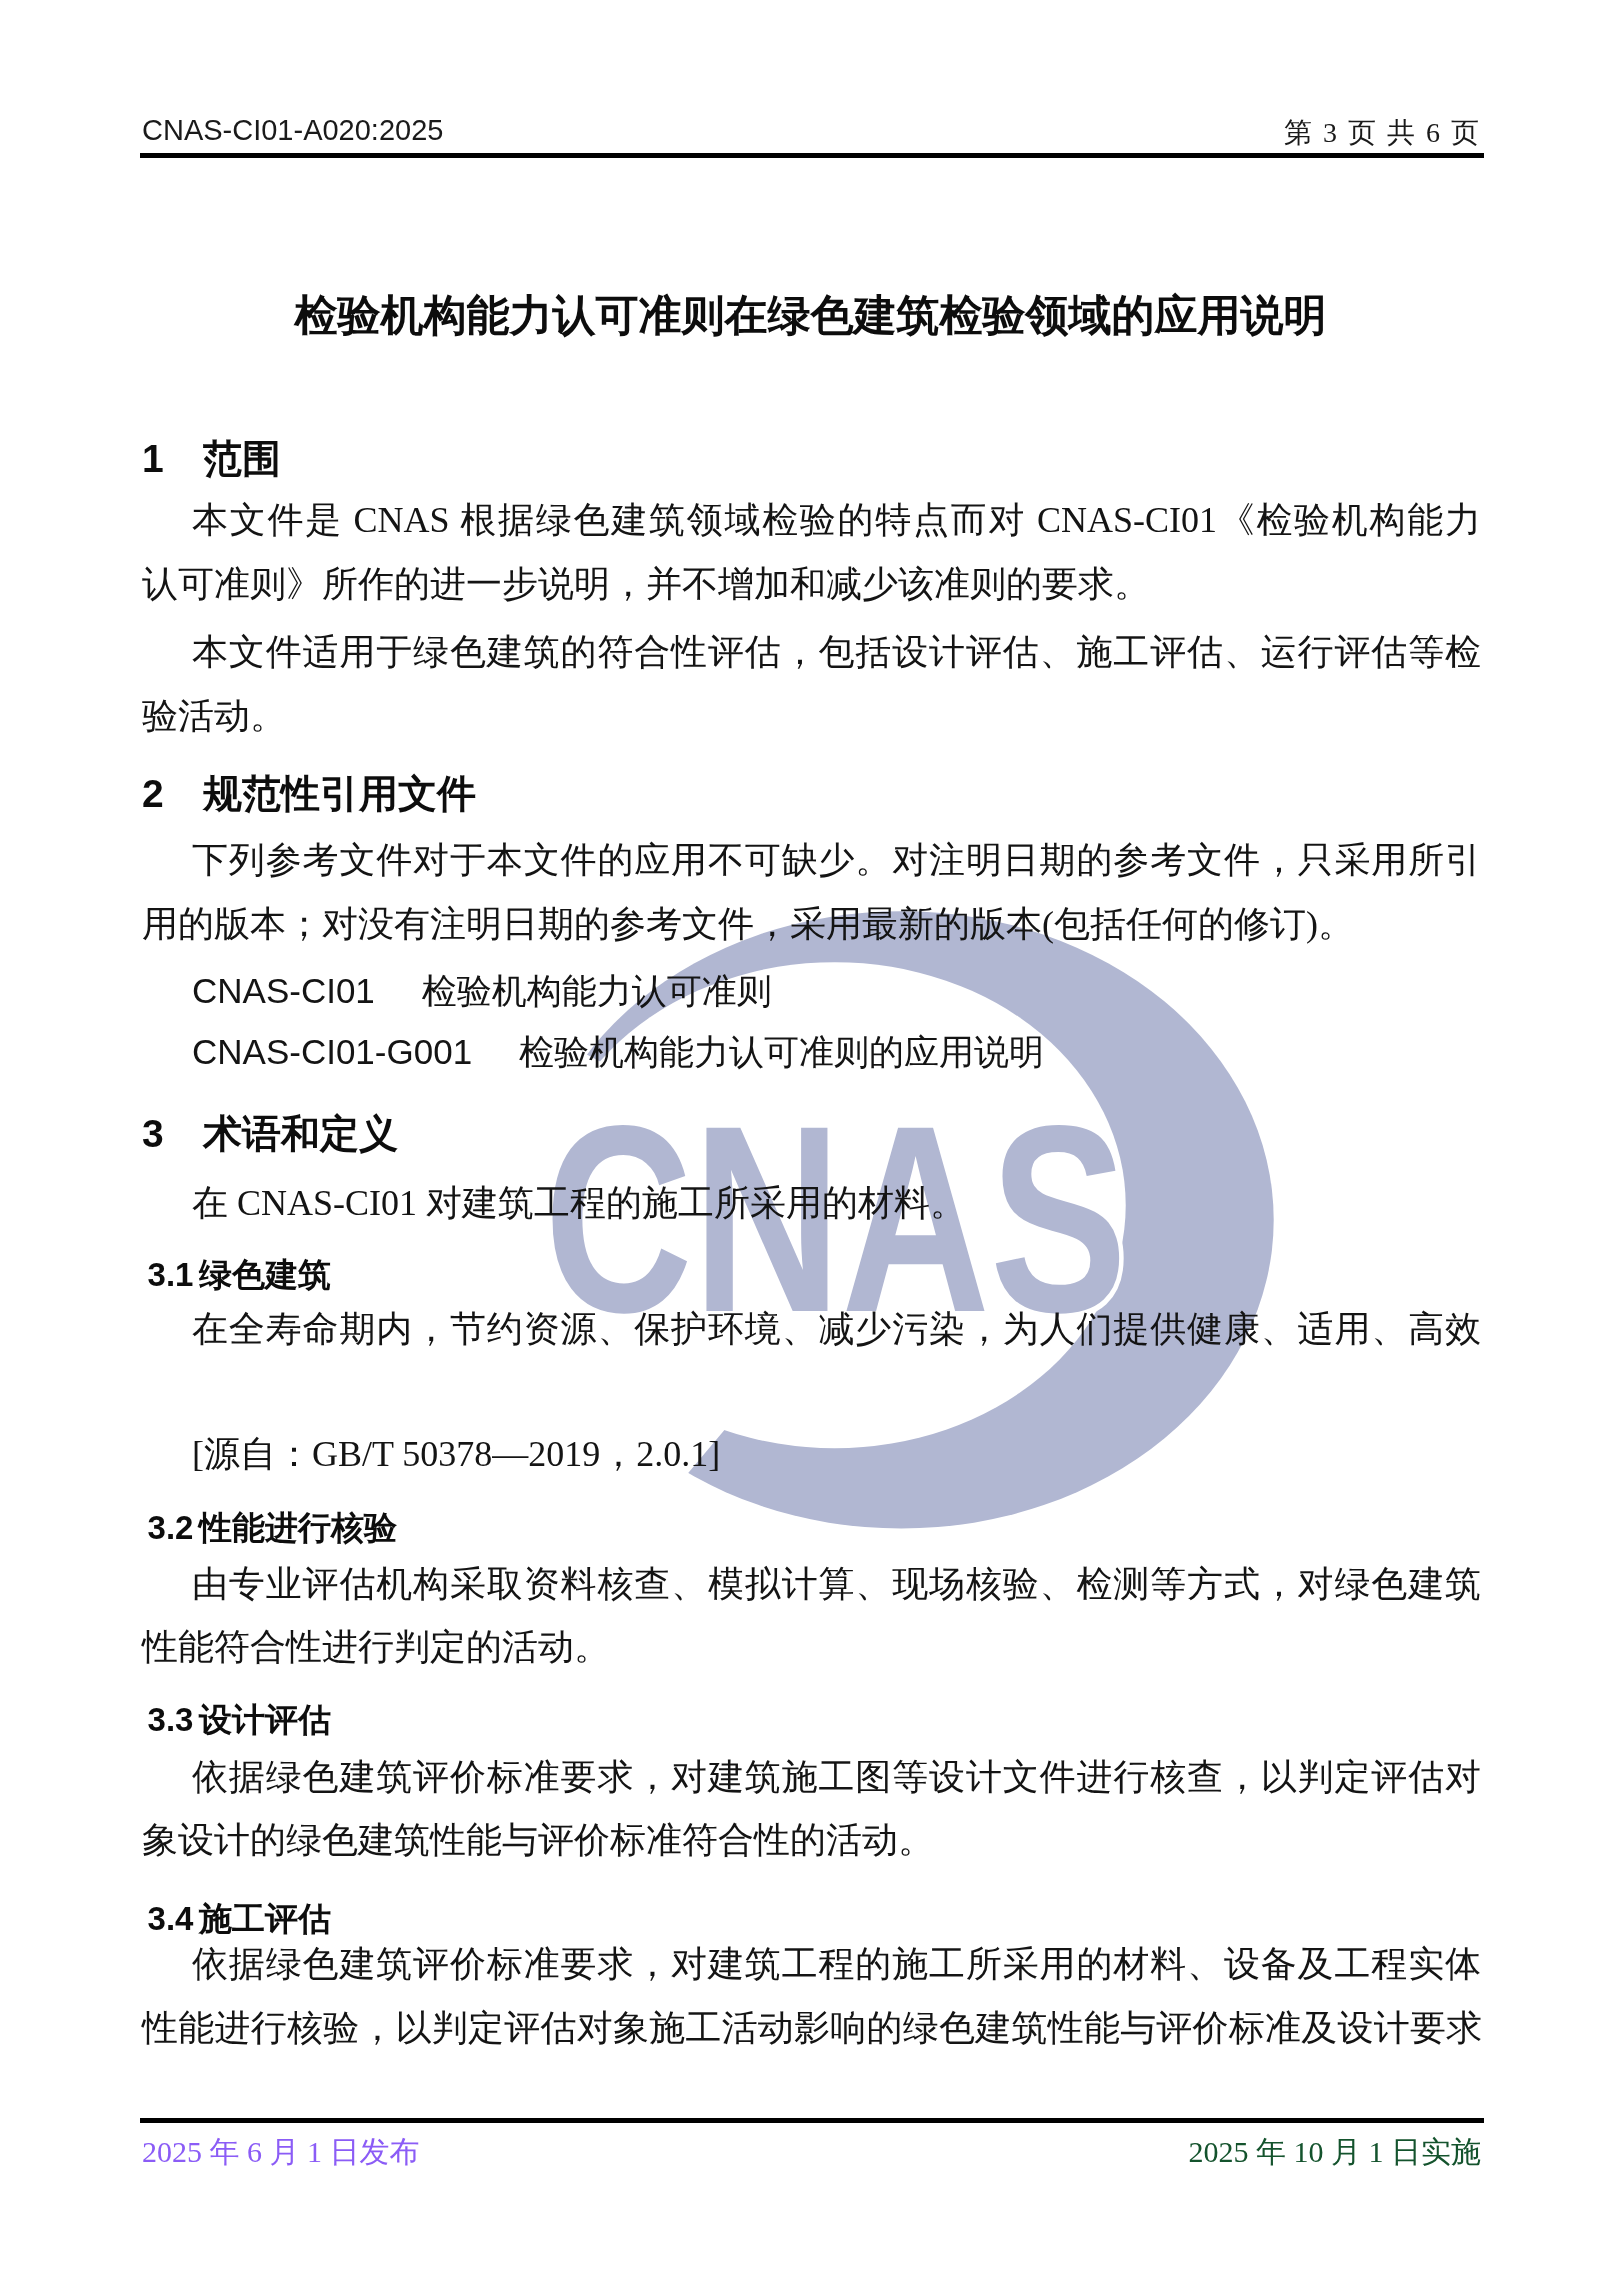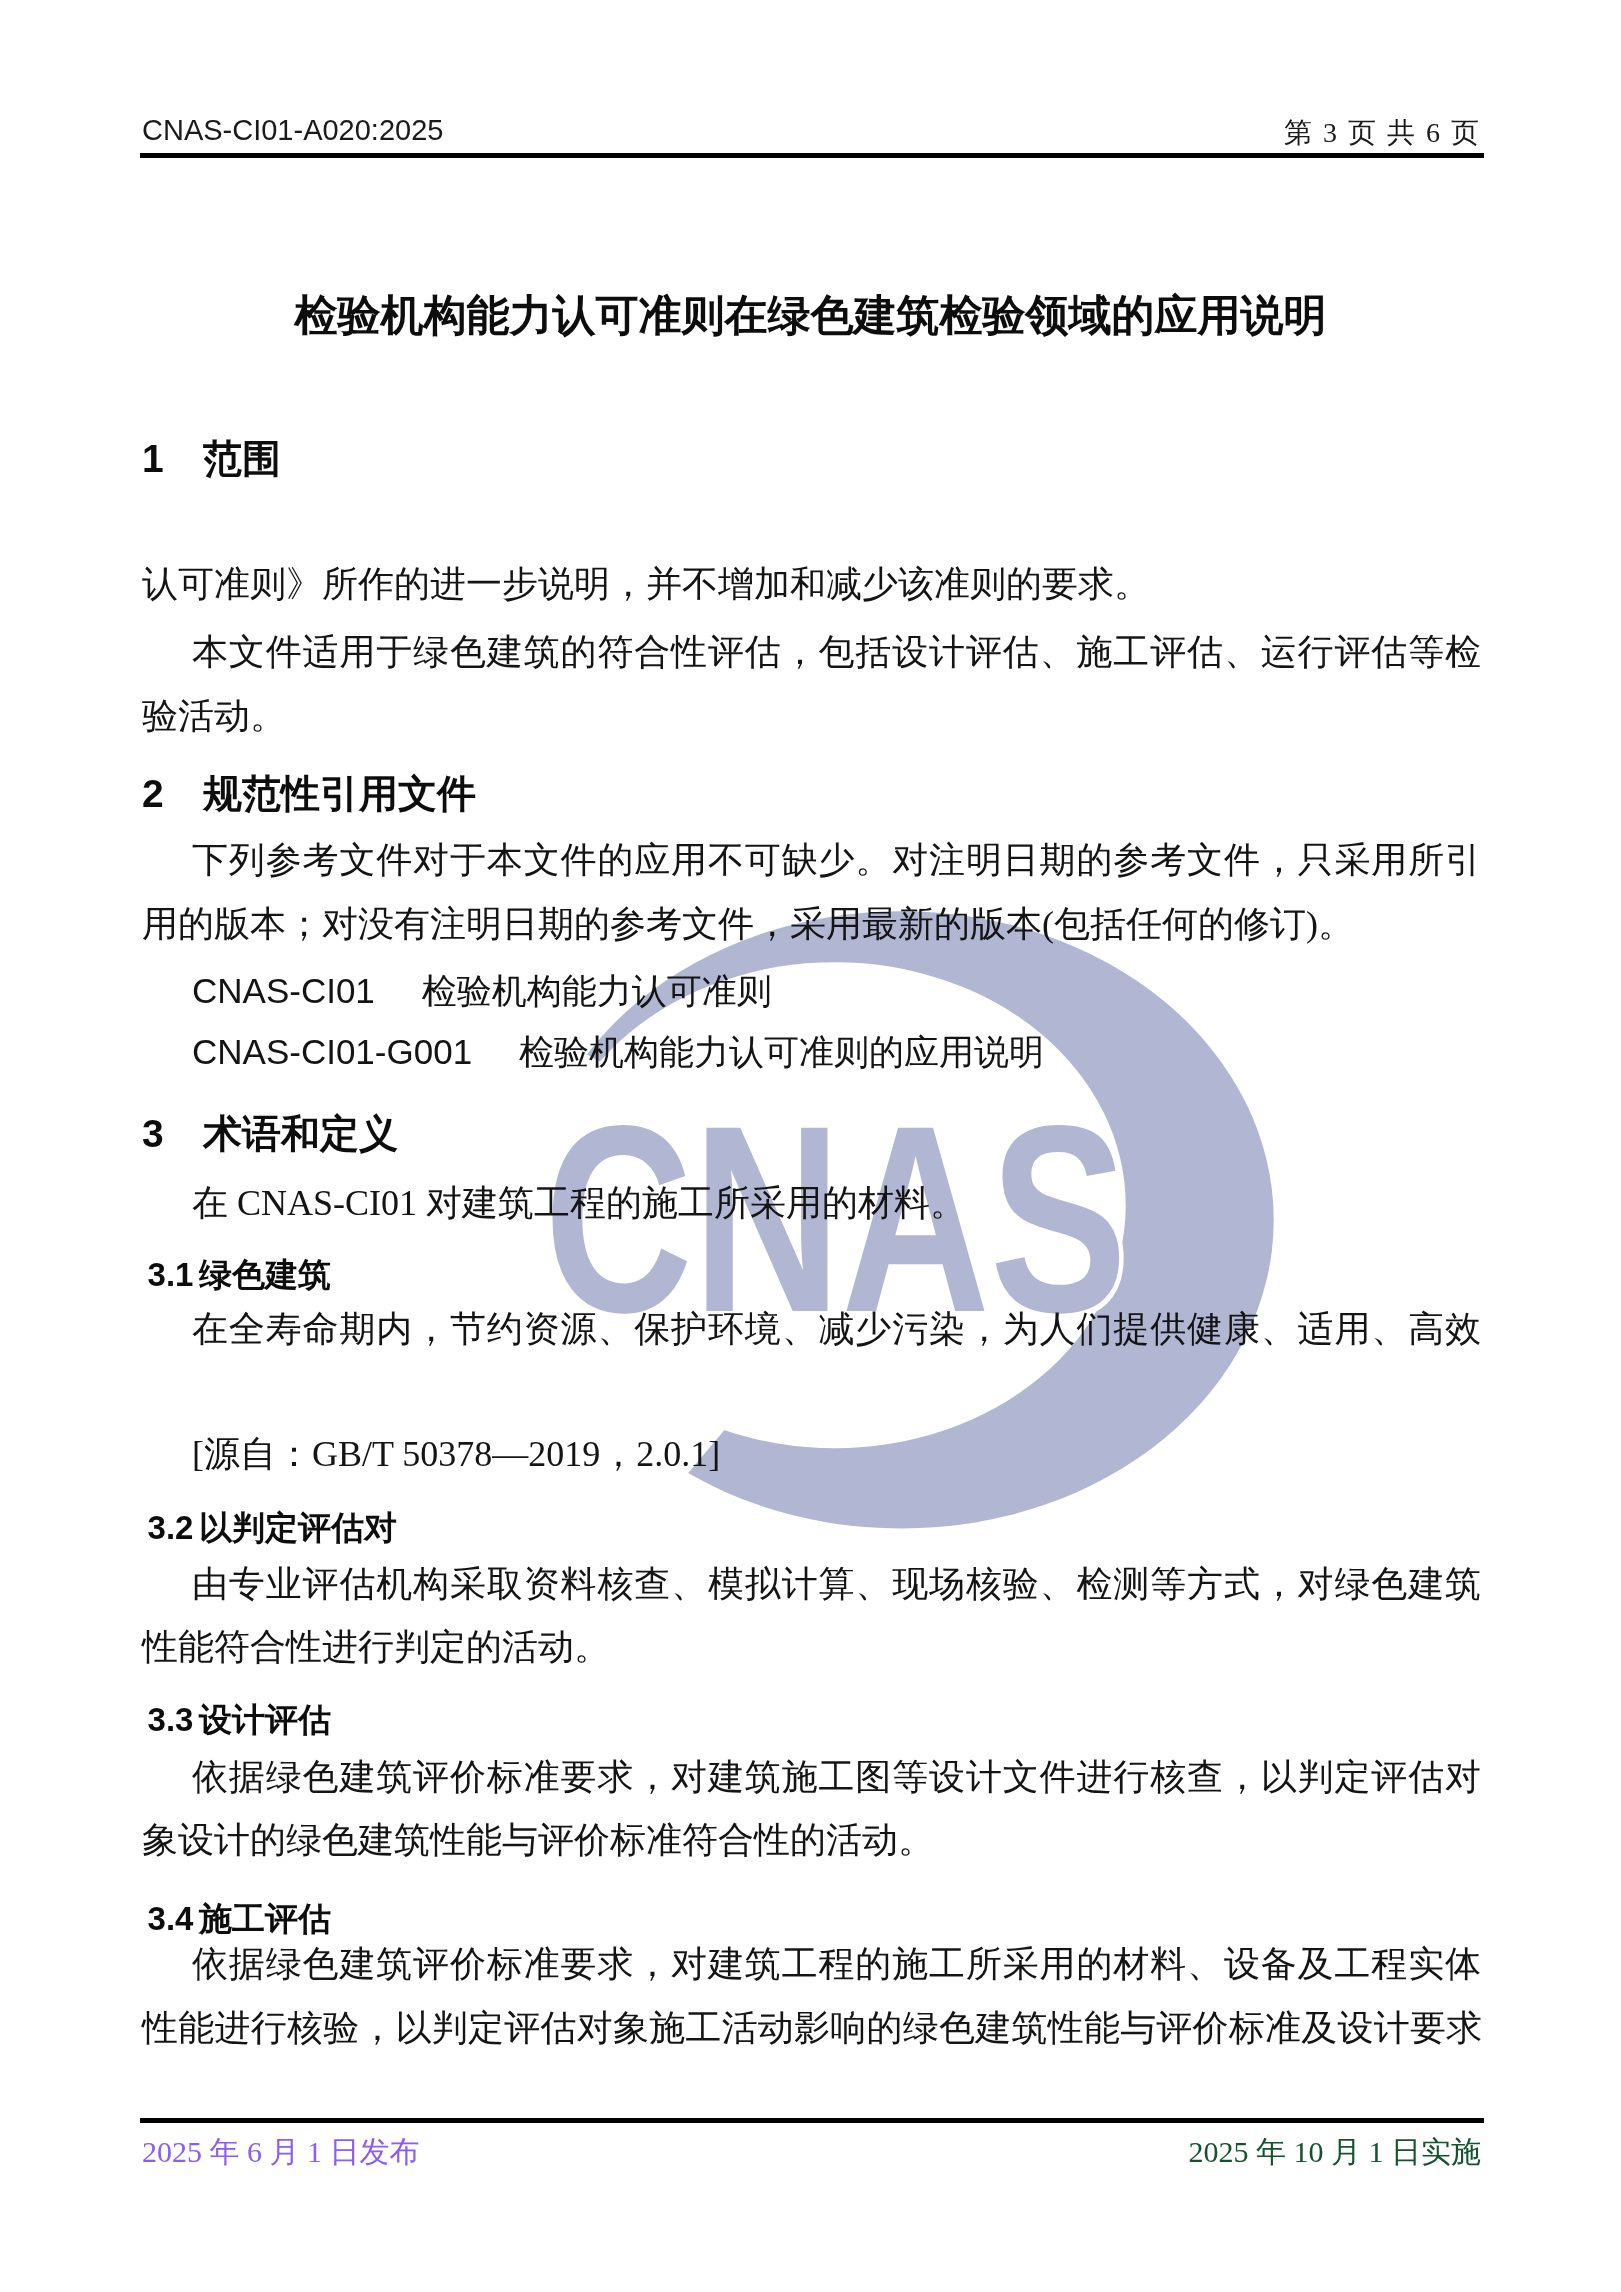--- a/index.html
+++ b/index.html
@@ -100,20 +100,21 @@
 
   <div class="hdr-left">CNAS-CI01-A020:2025</div>
   <div class="hdr-right">第 3 页 共 6 页</div>
   <div class="rule rule-top"></div>
 
   <h1 class="doc-title">检验机构能力认可准则在绿色建筑检验领域的应用说明</h1>
 
   <div class="h-sec" style="top:437px">
     <span class="h-num">1</span><span>范围</span>
   </div>
+  <div class="bline indent fill" style="top:488px">本文件是 CNAS 根据绿色建筑领域检验的特点而对 CNAS-CI01《检验机构能力</div>
   <div class="bline" style="top:552px">认可准则》所作的进一步说明，并不增加和减少该准则的要求。</div>
   <div class="bline indent fill" style="top:620px">本文件适用于绿色建筑的符合性评估，包括设计评估、施工评估、运行评估等检</div>
   <div class="bline" style="top:684px">验活动。</div>
 
   <div class="h-sec" style="top:772px">
     <span class="h-num">2</span><span>规范性引用文件</span>
   </div>
   <div class="bline indent fill" style="top:828px">下列参考文件对于本文件的应用不可缺少。对注明日期的参考文件，只采用所引</div>
   <div class="bline" style="top:892px">用的版本；对没有注明日期的参考文件，采用最新的版本(包括任何的修订)。</div>
   <div class="ref-line" style="top:959px">
@@ -128,21 +129,21 @@
   </div>
   <div class="bline indent" style="top:1171px">在 CNAS-CI01 对建筑工程的施工所采用的材料。</div>
 
   <div class="h-sub" style="top:1255px">
     <span class="h-num">3.1</span><span>绿色建筑</span>
   </div>
   <div class="bline indent fill" style="top:1297px">在全寿命期内，节约资源、保护环境、减少污染，为人们提供健康、适用、高效</div>
   <div class="bline indent" style="top:1422px">[源自：GB/T 50378—2019，2.0.1]</div>
 
   <div class="h-sub" style="top:1508px">
-    <span class="h-num">3.2</span><span>以判定评估对</span>
+    <span class="h-num">3.2</span><span>性能进行核验</span>
   </div>
   <div class="bline indent fill" style="top:1552px">由专业评估机构采取资料核查、模拟计算、现场核验、检测等方式，对绿色建筑</div>
   <div class="bline" style="top:1615px">性能符合性进行判定的活动。</div>
 
   <div class="h-sub" style="top:1700px">
     <span class="h-num">3.3</span><span>设计评估</span>
   </div>
   <div class="bline indent fill" style="top:1745px">依据绿色建筑评价标准要求，对建筑施工图等设计文件进行核查，以判定评估对</div>
   <div class="bline" style="top:1808px">象设计的绿色建筑性能与评价标准符合性的活动。</div>
 

